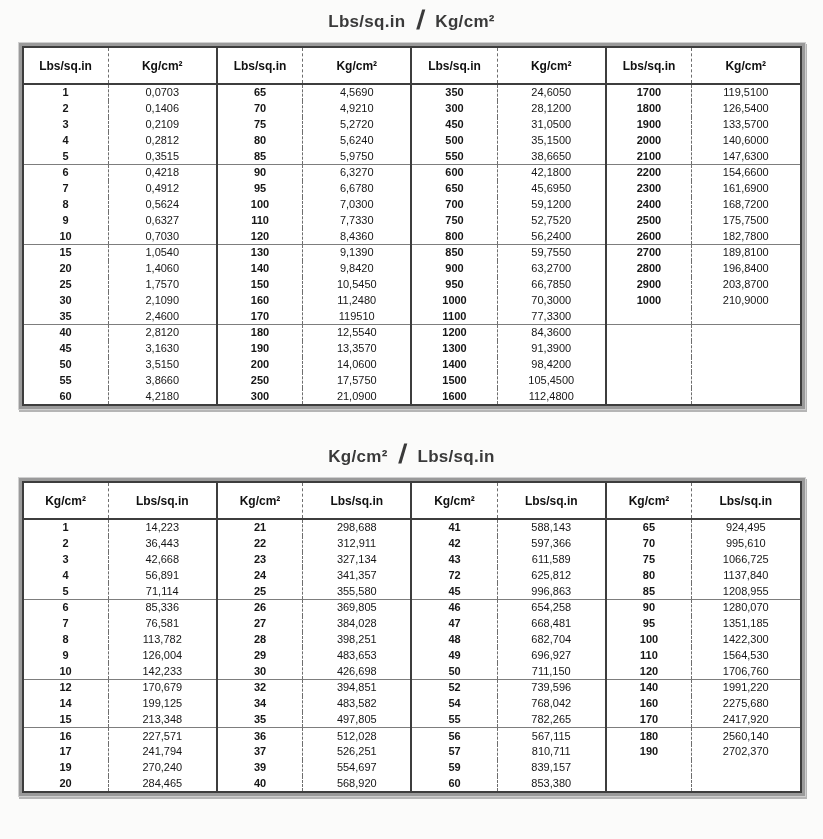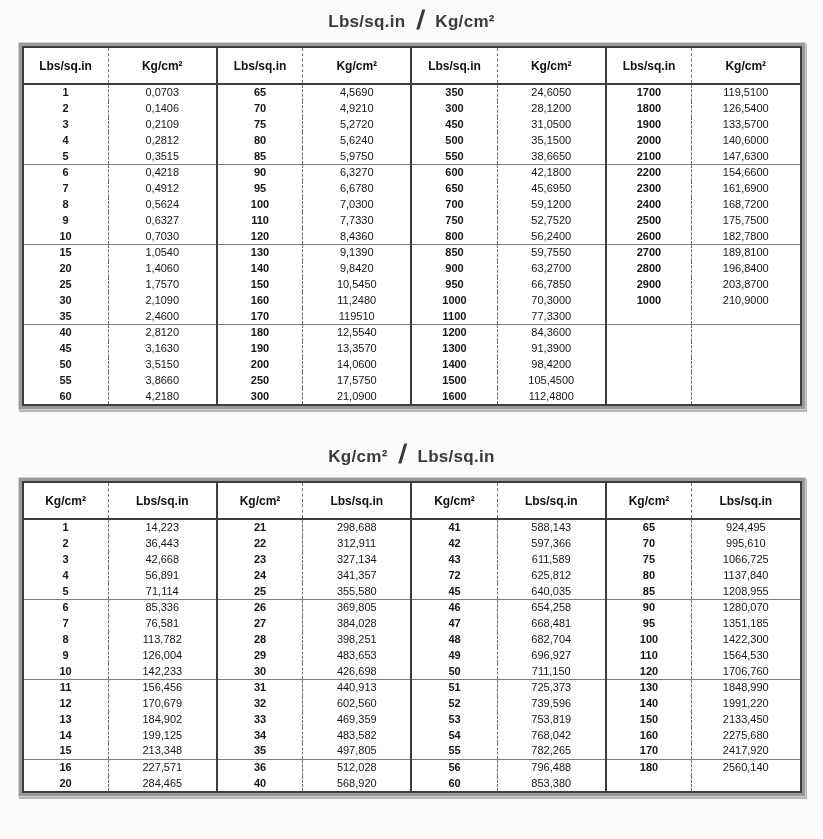--- a/index.html
+++ b/index.html
@@ -360,21 +360,21 @@
               <td class="val">625,812</td>
               <td class="num">80</td>
               <td class="val">1137,840</td>
             </tr>
             <tr class="group-end">
               <td class="num">5</td>
               <td class="val">71,114</td>
               <td class="num">25</td>
               <td class="val">355,580</td>
               <td class="num">45</td>
-              <td class="val">640,035</td>
+              <td class="val">996,863</td>
               <td class="num">85</td>
               <td class="val">1208,955</td>
             </tr>
             <tr>
               <td class="num">6</td>
               <td class="val">85,336</td>
               <td class="num">26</td>
               <td class="val">369,805</td>
               <td class="num">46</td>
               <td class="val">654,258</td>
@@ -415,48 +415,28 @@
               <td class="num">10</td>
               <td class="val">142,233</td>
               <td class="num">30</td>
               <td class="val">426,698</td>
               <td class="num">50</td>
               <td class="val">711,150</td>
               <td class="num">120</td>
               <td class="val">1706,760</td>
             </tr>
             <tr>
-              <td class="num">11</td>
-              <td class="val">156,456</td>
-              <td class="num">31</td>
-              <td class="val">440,913</td>
-              <td class="num">51</td>
-              <td class="val">725,373</td>
-              <td class="num">130</td>
-              <td class="val">1848,990</td>
-            </tr>
-            <tr>
               <td class="num">12</td>
               <td class="val">170,679</td>
               <td class="num">32</td>
-              <td class="val">602,560</td>
+              <td class="val">394,851</td>
               <td class="num">52</td>
               <td class="val">739,596</td>
               <td class="num">140</td>
               <td class="val">1991,220</td>
-            </tr>
-            <tr>
-              <td class="num">13</td>
-              <td class="val">184,902</td>
-              <td class="num">33</td>
-              <td class="val">469,359</td>
-              <td class="num">53</td>
-              <td class="val">753,819</td>
-              <td class="num">150</td>
-              <td class="val">2133,450</td>
             </tr>
             <tr>
               <td class="num">14</td>
               <td class="val">199,125</td>
               <td class="num">34</td>
               <td class="val">483,582</td>
               <td class="num">54</td>
               <td class="val">768,042</td>
               <td class="num">160</td>
               <td class="val">2275,680</td>
@@ -470,23 +450,43 @@
               <td class="val">782,265</td>
               <td class="num">170</td>
               <td class="val">2417,920</td>
             </tr>
             <tr>
               <td class="num">16</td>
               <td class="val">227,571</td>
               <td class="num">36</td>
               <td class="val">512,028</td>
               <td class="num">56</td>
-              <td class="val">796,488</td>
+              <td class="val">567,115</td>
               <td class="num">180</td>
               <td class="val">2560,140</td>
+            </tr>
+            <tr>
+              <td class="num">17</td>
+              <td class="val">241,794</td>
+              <td class="num">37</td>
+              <td class="val">526,251</td>
+              <td class="num">57</td>
+              <td class="val">810,711</td>
+              <td class="num">190</td>
+              <td class="val">2702,370</td>
+            </tr>
+            <tr>
+              <td class="num">19</td>
+              <td class="val">270,240</td>
+              <td class="num">39</td>
+              <td class="val">554,697</td>
+              <td class="num">59</td>
+              <td class="val">839,157</td>
+              <td class="num"></td>
+              <td class="val"></td>
             </tr>
             <tr>
               <td class="num">20</td>
               <td class="val">284,465</td>
               <td class="num">40</td>
               <td class="val">568,920</td>
               <td class="num">60</td>
               <td class="val">853,380</td>
               <td class="num"></td>
               <td class="val"></td>

